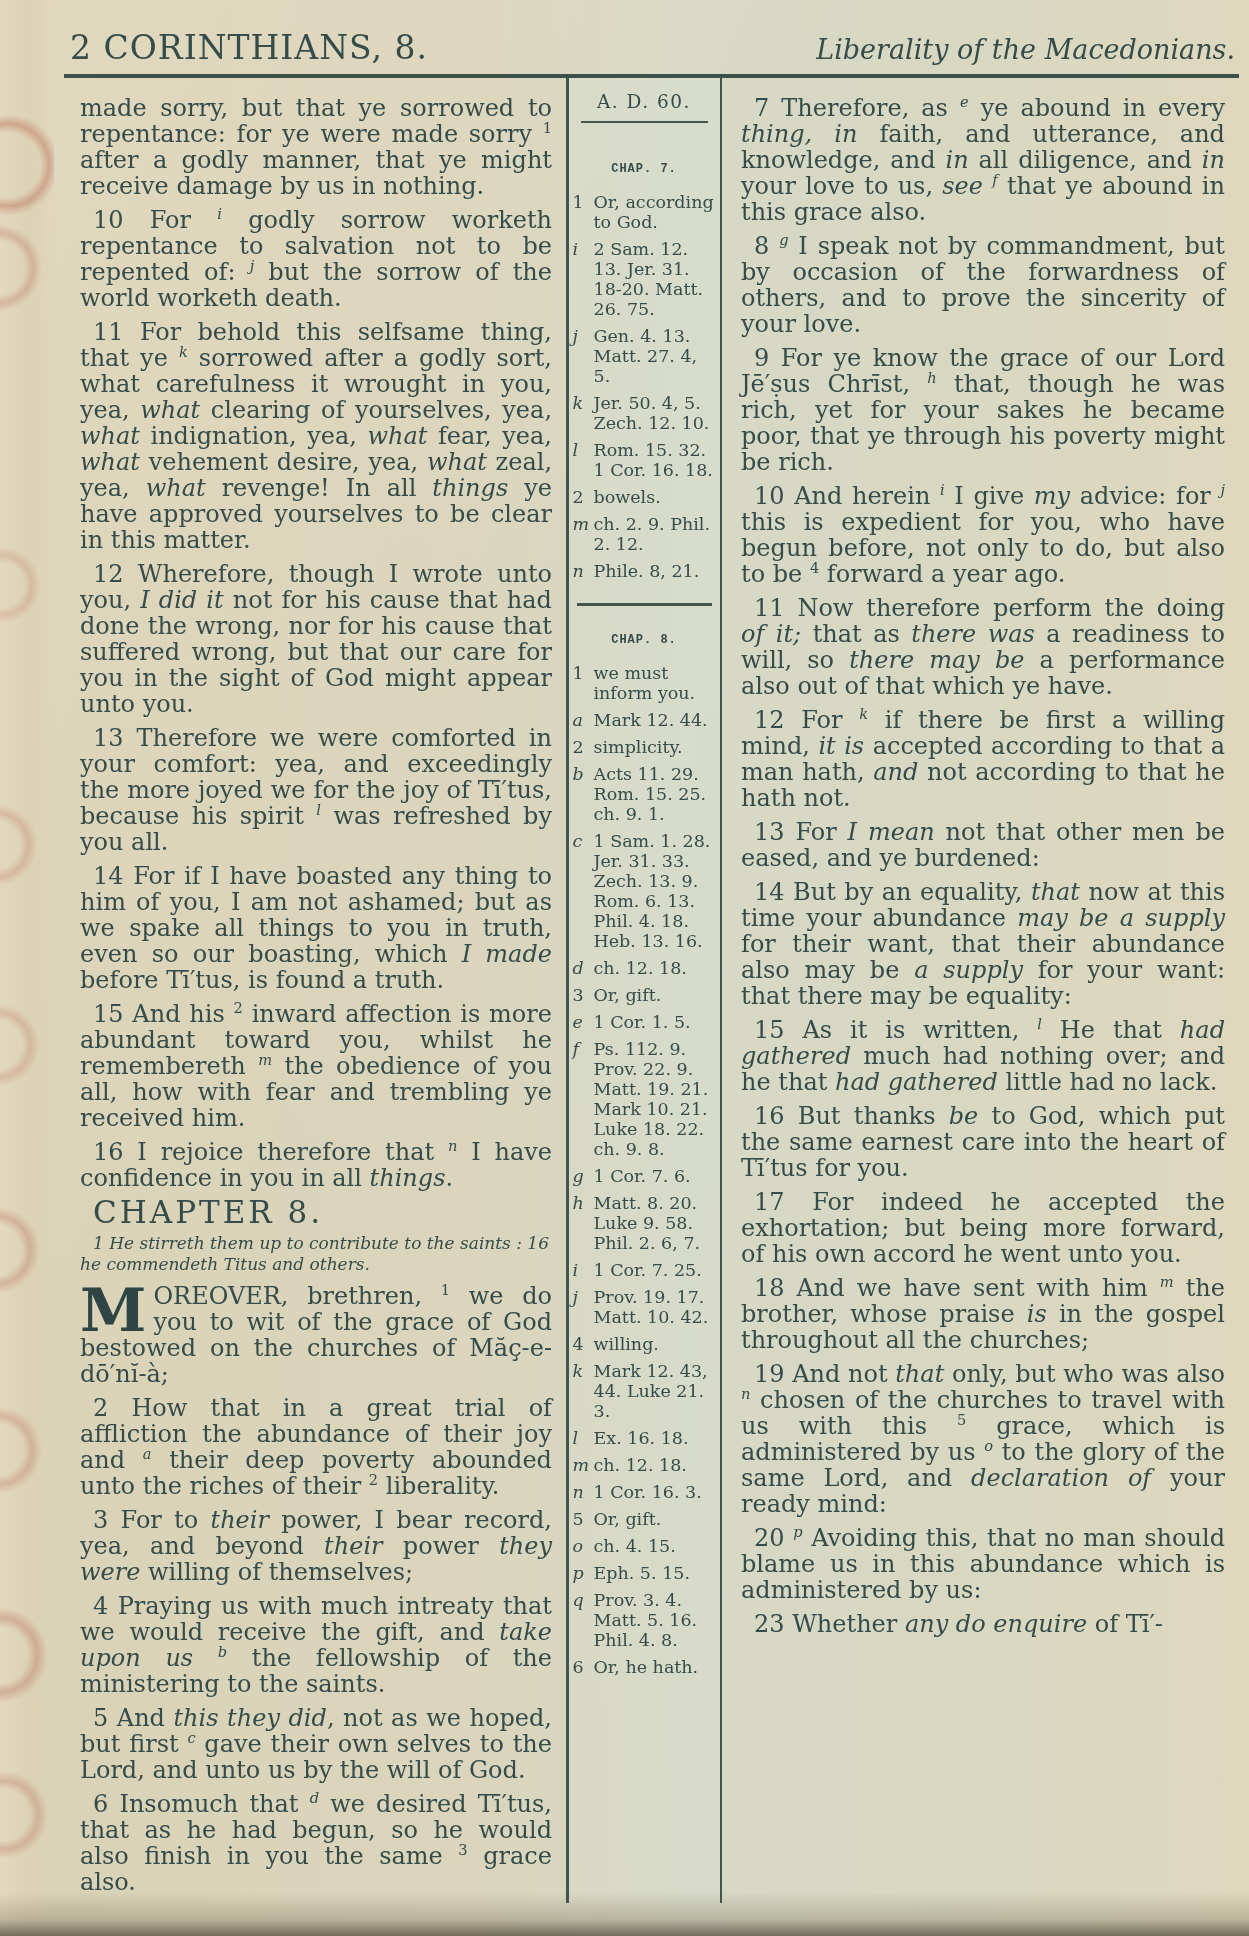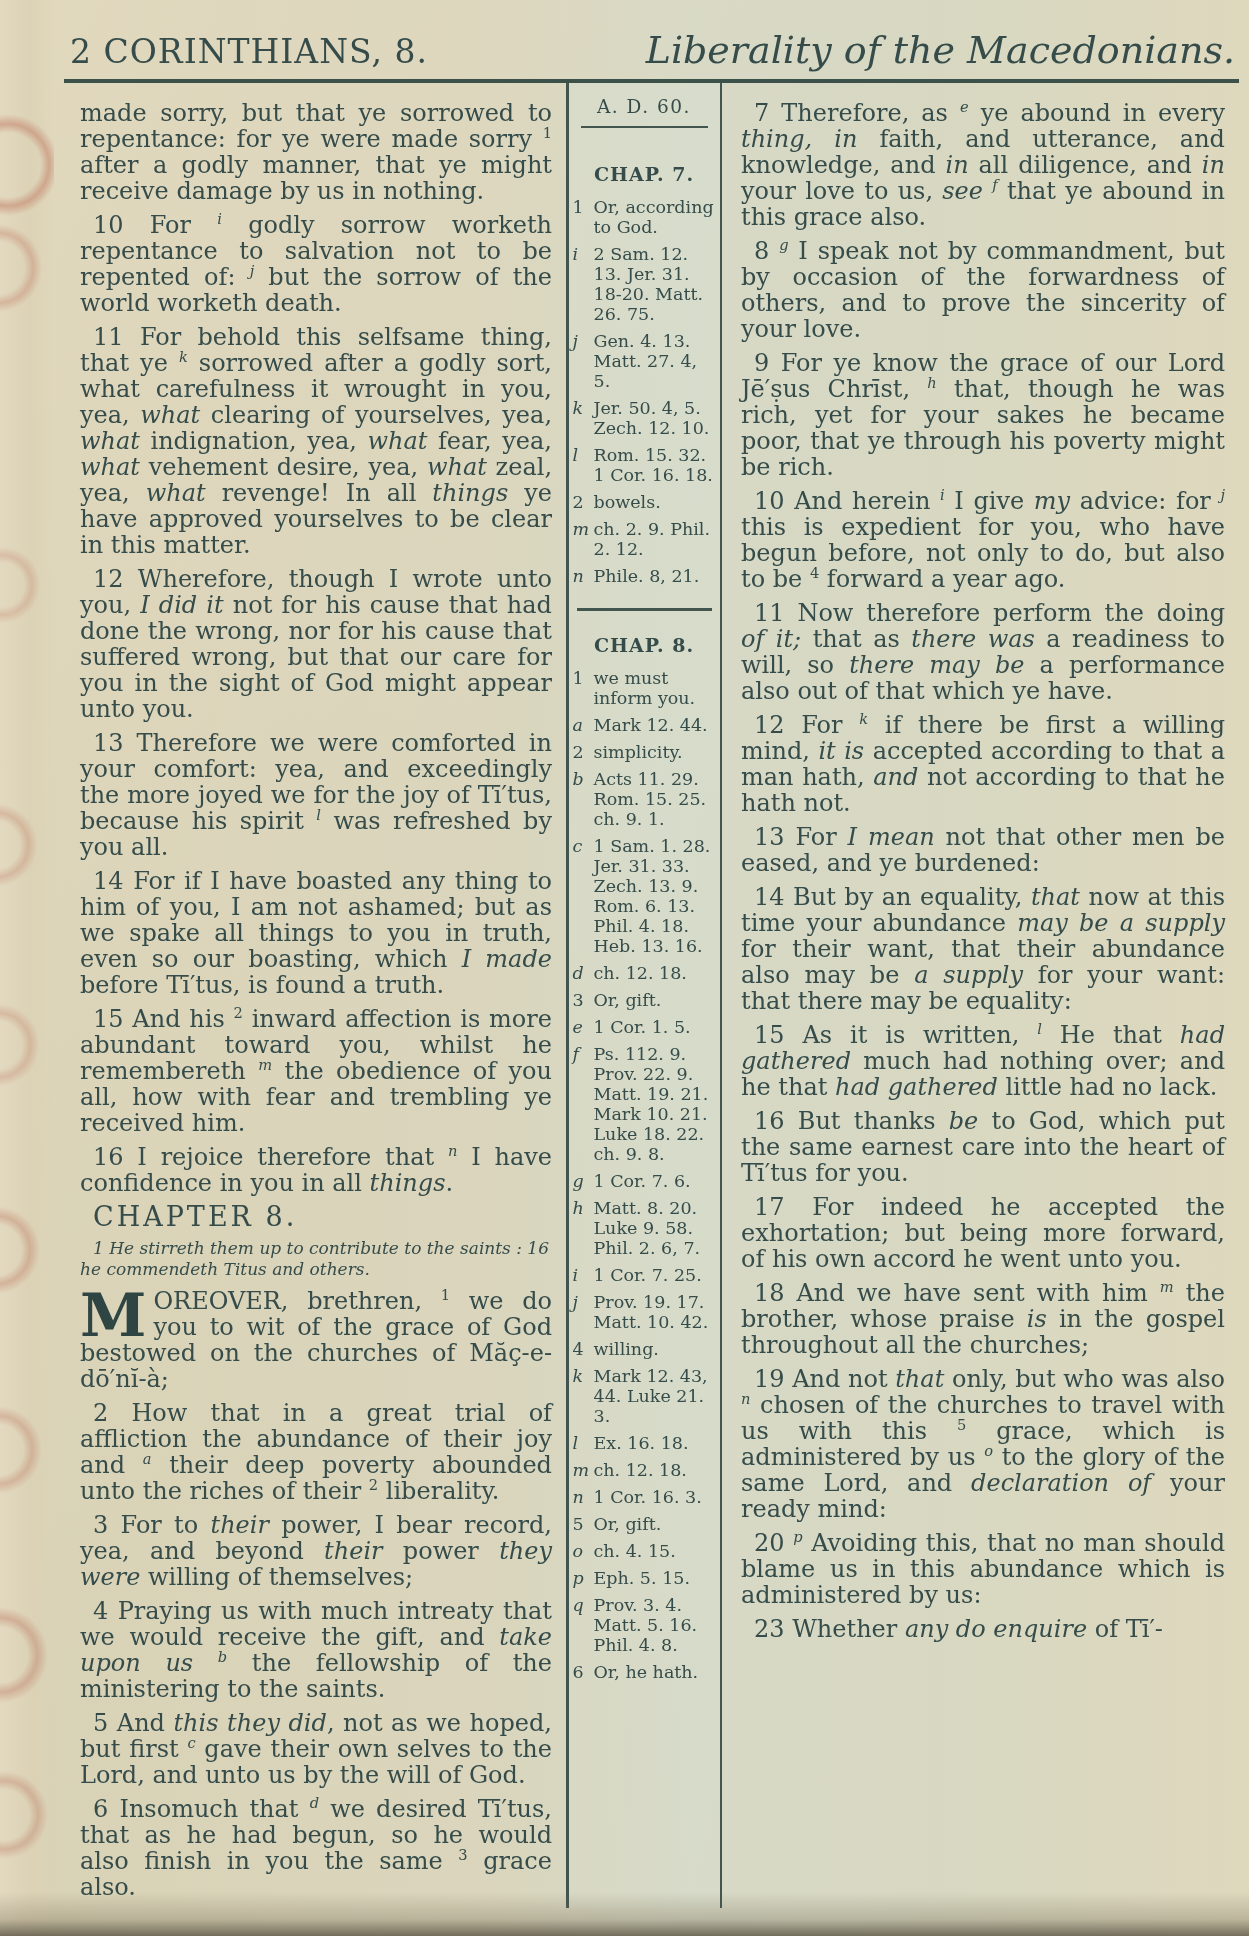--- a/index.html
+++ b/index.html
@@ -27,40 +27,40 @@
       radial-gradient(circle 55px at 4px 1815px, rgba(189,128,104,0) 46%, rgba(189,128,104,.40) 62%, rgba(189,128,104,0) 80%),
       linear-gradient(to right, #e3d9c0 0%, #dcd2b6 55%, rgba(216,211,186,0) 100%);
   }
   .bottom-shadow{
     position:absolute;left:0;right:0;bottom:0;height:44px;
     background:linear-gradient(to bottom, rgba(110,100,76,0) 0%, rgba(110,100,76,.30) 62%, rgba(80,74,58,.75) 100%);
   }
   .content{position:absolute;left:64px;top:28px;right:10px;}
   .hdr{display:flex;justify-content:space-between;align-items:baseline;padding:0 4px 0 6px;}
   .hdr-left{font-size:33px;letter-spacing:1px;}
-  .hdr-right{font-size:38px;font-style:italic;}
+  .hdr-right{font-size:27px;font-style:italic;}
   .top-rule{height:4px;background:#3d514b;margin-top:7px;}
   .cols{display:flex;align-items:stretch;min-height:1816px;}
   .vrule{width:2.5px;background:#42554f;}
   .col-left{width:502px;padding:9px 6px 0 8px;box-sizing:border-box;font-size:24px;line-height:26px;}
   .col-right{flex:1;padding:9px 6px 0 11px;box-sizing:border-box;font-size:24px;line-height:26px;}
   .col-center{width:151px;box-sizing:border-box;font-size:17.5px;line-height:20px;
     background:linear-gradient(to bottom, rgba(214,226,214,.35), rgba(214,226,214,.15));}
   p.blk{margin:8px;text-align:justify;text-indent:13px;}
   p.cont{text-indent:0;}
   sup.ref{font-size:61%;line-height:0;vertical-align:super;letter-spacing:0;}
   sup.lt{font-style:italic;}
-  .chapter-heading{margin:12px 0 4px;text-align:center;text-indent:0;font-size:27px;letter-spacing:3px;}
+  .chapter-heading{margin:12px 0 4px;text-align:center;text-indent:0;font-size:31px;letter-spacing:3px;}
   .chapter-summary{margin:3px 2px 8px;text-align:center;text-indent:0;font-style:italic;
     font-size:17px;line-height:21px;white-space:pre-line;}
   .dropcap{float:left;font-size:60px;line-height:48px;padding:3px 7px 0 0;font-weight:bold;color:#2f4543;}
   .pagenum{margin-top:16px;text-align:center;font-size:25px;letter-spacing:1px;text-indent:0;}
   .ad{margin:14px 0 9px;text-align:center;font-size:18.5px;letter-spacing:1.5px;}
   .ad-rule{height:2px;background:#42554f;margin:0 12px 36px;}
-  .chap-label{margin:0 0 13px;text-align:center;font-size:19px;letter-spacing:1px;font-weight:bold;}
+  .chap-label{margin:0 0 13px;text-align:center;font-size:12px;letter-spacing:1px;font-weight:bold;font-family:Liberation Mono, monospace;}
   .sect2-rule{height:2.5px;background:#42554f;margin:22px 8px 24px;}
   .entry{position:relative;padding:0 3px 0 25px;margin:0 0 7px;}
   .entry .mark{position:absolute;left:4px;top:0;}
   .entry .mark.lt{font-style:italic;}
 </style>
 </head>
 <body>
 
 <div class="page-edge"></div>
 

